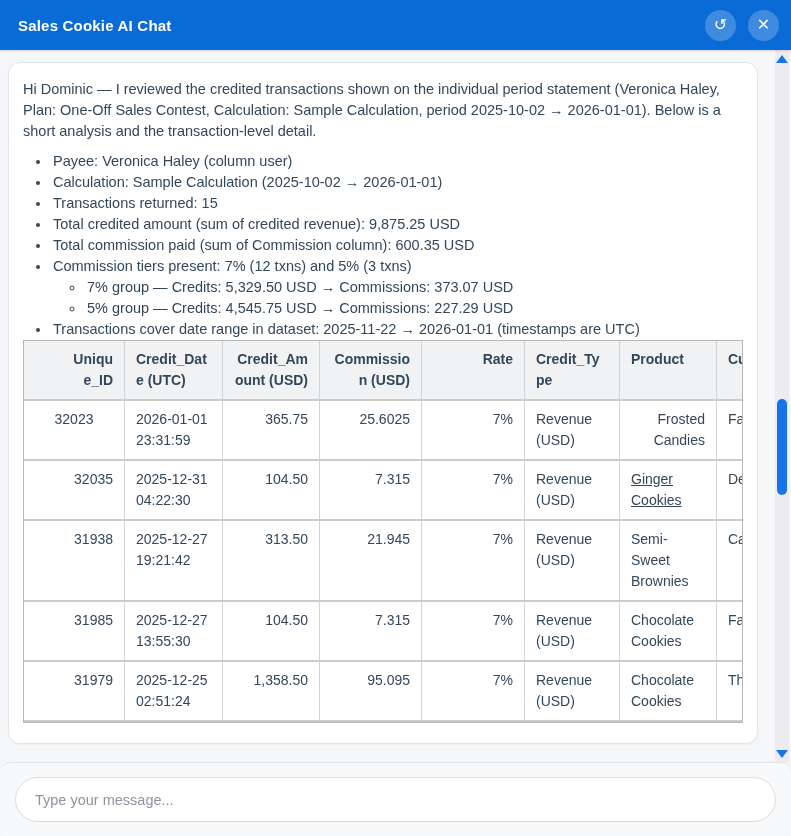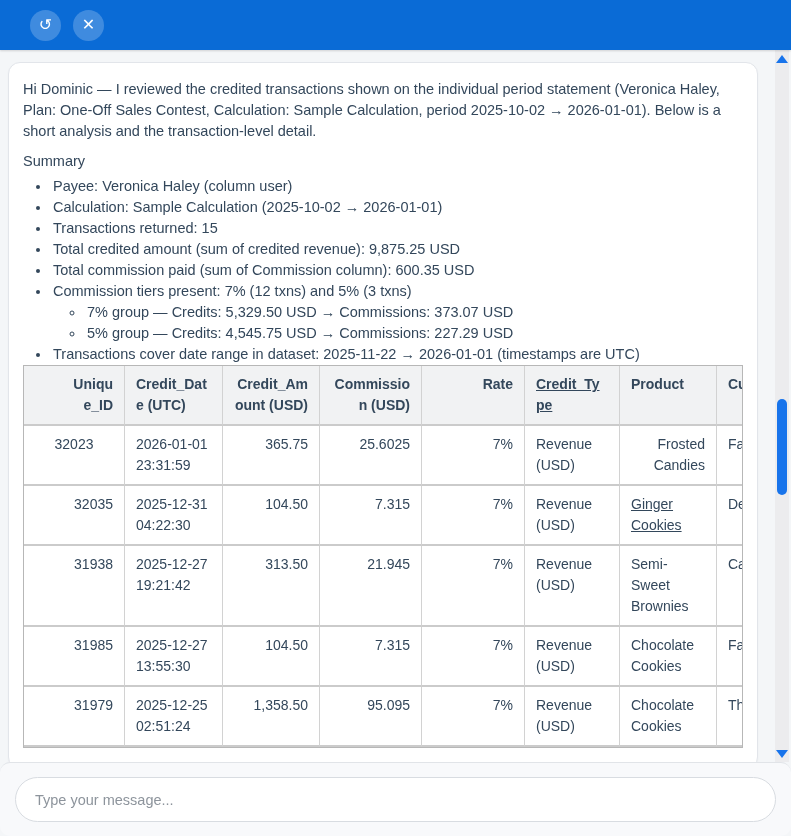--- a/index.html
+++ b/index.html
@@ -107,32 +107,32 @@
     background:#1874eb; color:#ffffff;
     border:none; border-radius:15px; cursor:pointer;
     font-size:14.5px; font-weight:bold;
     font-family:"Liberation Sans", sans-serif;
   }
 </style>
 </head>
 <body>
 
 <div class="appbar">
+  <div class="appbar-title">Sales Cookie AI Chat</div>
   <button class="appbar-btn">
     <span>↺</span>
   </button>
   <button class="appbar-btn">
     <span>✕</span>
   </button>
 </div>
 
 <div class="chat-viewport">
   <div class="message-card">
     <p class="intro">Hi Dominic — I reviewed the credited transactions shown on the individual period statement (Veronica Haley, Plan: One-Off Sales Contest, Calculation: Sample Calculation, period 2025-10-02 → 2026-01-01). Below is a short analysis and the transaction-level detail.</p>
-    <div class="summary-title">Summary</div>
     <ul class="summary-list" id="summary-list">
         <li>Payee: Veronica Haley (column user)</li>
         <li>Calculation: Sample Calculation (2025-10-02 → 2026-01-01)</li>
         <li>Transactions returned: 15</li>
         <li>Total credited amount (sum of credited revenue): 9,875.25 USD</li>
         <li>Total commission paid (sum of Commission column): 600.35 USD</li>
         <li>Commission tiers present: 7% (12 txns) and 5% (3 txns)<ul class="summary-sublist">
             <li>7% group — Credits: 5,329.50 USD → Commissions: 373.07 USD</li>
             <li>5% group — Credits: 4,545.75 USD → Commissions: 227.29 USD</li>
           </ul></li>
@@ -150,21 +150,21 @@
             <col style="width:97px">
             <col style="width:169px">
         </colgroup>
         <thead>
             <tr id="table-head-row">
               <th style="text-align: right; padding-left: 48px;">Unique_ID</th>
               <th style="text-align: left;">Credit_Date (UTC)</th>
               <th style="text-align: right;">Credit_Amount (USD)</th>
               <th style="text-align: right;">Commission (USD)</th>
               <th style="text-align: right;">Rate</th>
-              <th style="text-align: left; text-decoration: underline;">Credit_Type</th>
+              <th style="text-align: left;">Credit_Type</th>
               <th style="text-align: left;">Product</th>
               <th style="text-align: left;">Customer</th>
             </tr>
           </thead>
         <tbody id="table-body">
             <tr>
               <td style="text-align: center;">32023</td>
               <td style="text-align: left;">2026-01-01 23:31:59</td>
               <td style="text-align: right;">365.75</td>
               <td style="text-align: right;">25.6025</td>

